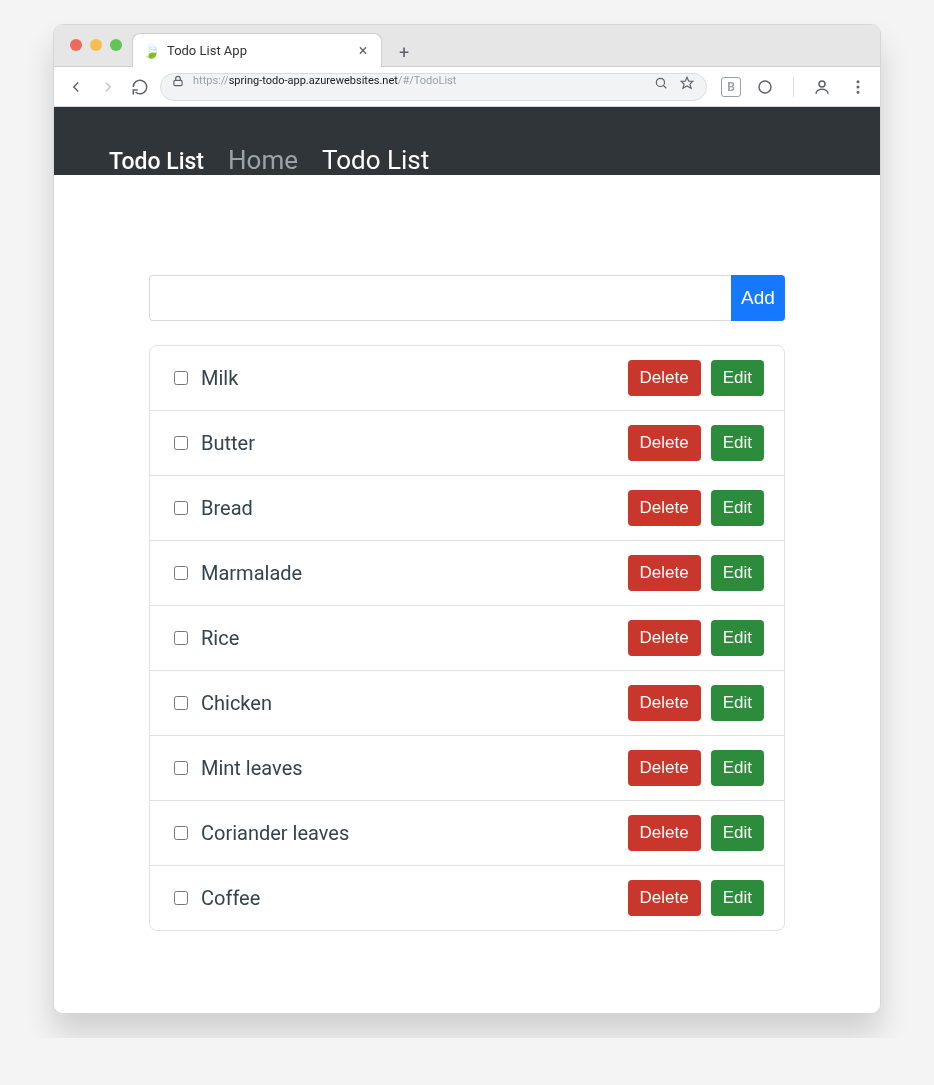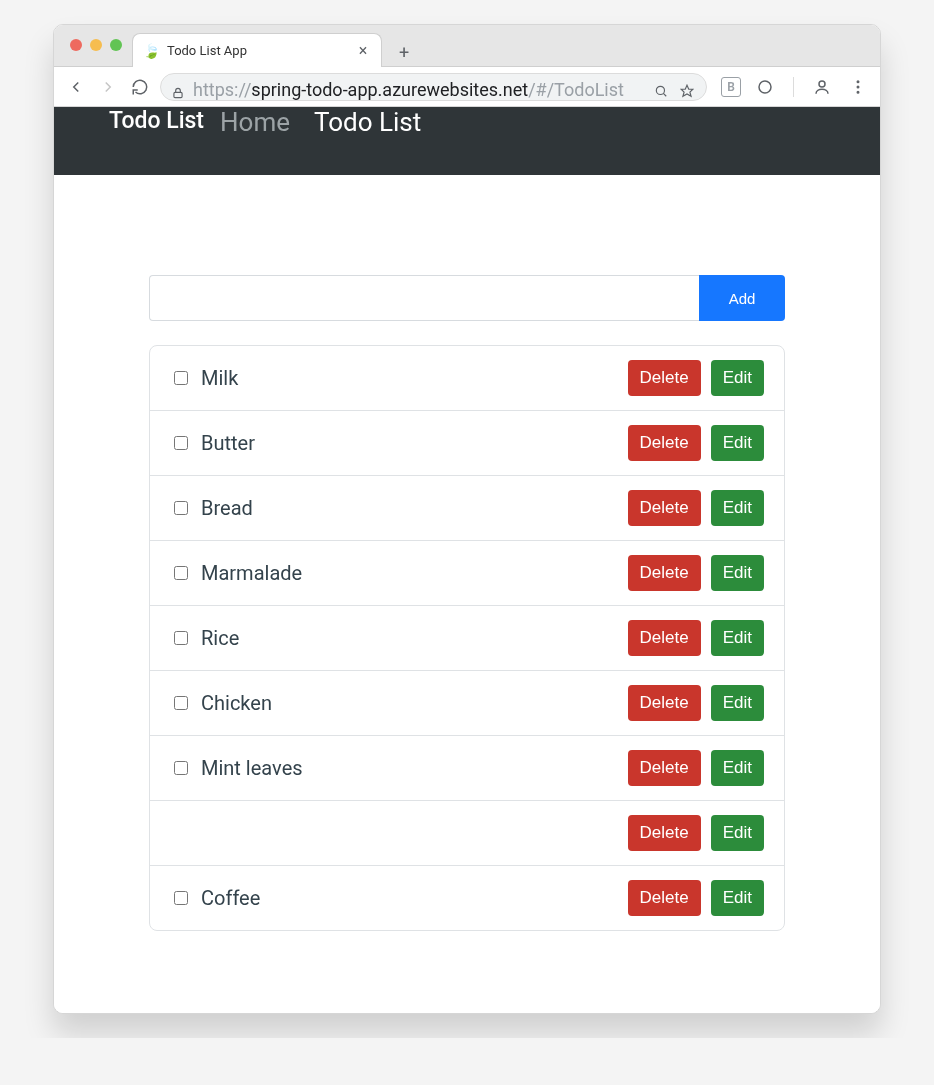--- a/index.html
+++ b/index.html
@@ -52,49 +52,49 @@
 
   
   .toolbar {
     height:40px; background:#fff; border-bottom:1px solid var(--chrome-border);
     display:flex; align-items:center; padding:0 10px; gap:8px;
   }
   .t-icon { width:24px; height:24px; display:flex; align-items:center; justify-content:center; color:var(--toolbar-icon); cursor:pointer; }
   .t-icon svg { width:18px; height:18px; stroke:currentColor; fill:none; stroke-width:2; }
   .omnibox {
     flex:1; height:28px; border:1px solid #dcdcdc; border-radius:14px;
-    background:#f1f3f4; display:flex; align-items:flex-end; padding:0 10px; gap:8px;
-    font-size:18px; color:var(--omnibox-text);
+    background:#f1f3f4; display:flex; align-items:flex-start; padding:0 10px; gap:8px;
+    font-size:11px; color:var(--omnibox-text);
   }
   .omnibox svg { width:14px; height:14px; stroke:currentColor; fill:none; stroke-width:2; color:#5f6368; }
   .url { color:#606468; }
   .url .muted { color:#9aa0a6; }
   .url .domain { color:#202124; }
   .right-icons { display:flex; align-items:center; gap:12px; padding-left:6px;}
   .sep { width:1px; height:20px; background:#dcdcdc; margin:0 4px; }
 
   
   .viewport { flex:1; background:#fff; overflow:hidden; }
   .navbar {
     background:var(--navbar-bg); color:#fff; height:68px;
-    display:flex; align-items:flex-start; padding:0 55px; gap:16px;
+    display:flex; align-items:flex-end; padding:0 55px; gap:24px;
   }
   .brand { font-size:23px; font-weight:500; }
   .navlink { font-size:26px; color:var(--link-muted); cursor:pointer; }
   .navlink.active { color:#fff; }
 
   .page-body { padding:100px 55px 0 55px; }
   .addbar { display:flex; width:636px; margin:0 auto 24px auto; }
   .addbar input {
     flex:1; height:46px; border:1px solid #d7dbdf; border-right:none;
     border-radius:4px 0 0 4px; padding:0 12px; font-size:18px;
   }
   .addbar button {
-    background:var(--primary); color:#fff; border:none; width:86px;
-    border-radius:0 4px 4px 0; font-size:15px; cursor:pointer;
+    background:var(--primary); color:#fff; border:none; width:54px;
+    border-radius:0 4px 4px 0; font-size:19px; cursor:pointer;
   }
   .list { width:636px; margin:12px auto; border:1px solid var(--list-border); border-radius:8px; }
   .row { display:flex; align-items:center; padding:14px 20px; border-top:1px solid var(--list-border); }
   .row:first-child { border-top:none; }
   .row .left { display:flex; align-items:center; gap:10px; }
   .row .text { font-size:20px; color:#34434c; }
   .row .spacer{ flex:1; }
   .btn { border:none; color:#fff; font-size:17px; padding:8px 12px; border-radius:4px; cursor:pointer; }
   .btn.del { background:var(--danger); margin-right:10px;}
   .btn.edit { background:var(--success);text-align:right; }
@@ -253,20 +253,24 @@
           <div class="row">
             <div class="left">
               <input type="checkbox" style="">
               <span class="text">Mint leaves</span>
             </div>
             <div class="spacer"></div>
             <button class="btn del">Delete</button>
             <button class="btn edit">Edit</button>
           </div>
           <div class="row">
+            <div class="left">
+              <input type="checkbox" style="">
+              <span class="text">Coriander leaves</span>
+            </div>
             <div class="spacer"></div>
             <button class="btn del">Delete</button>
             <button class="btn edit">Edit</button>
           </div>
           <div class="row">
             <div class="left">
               <input type="checkbox" style="">
               <span class="text">Coffee</span>
             </div>
             <div class="spacer"></div>

